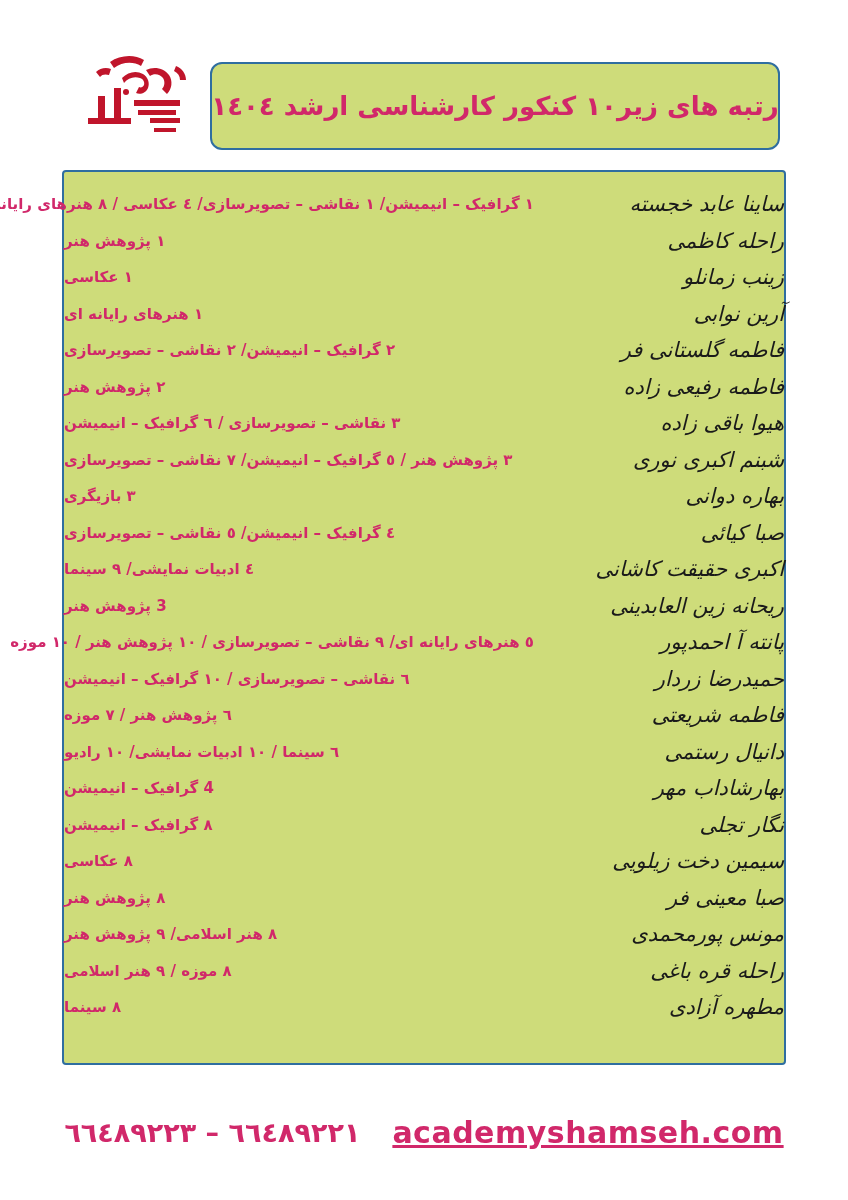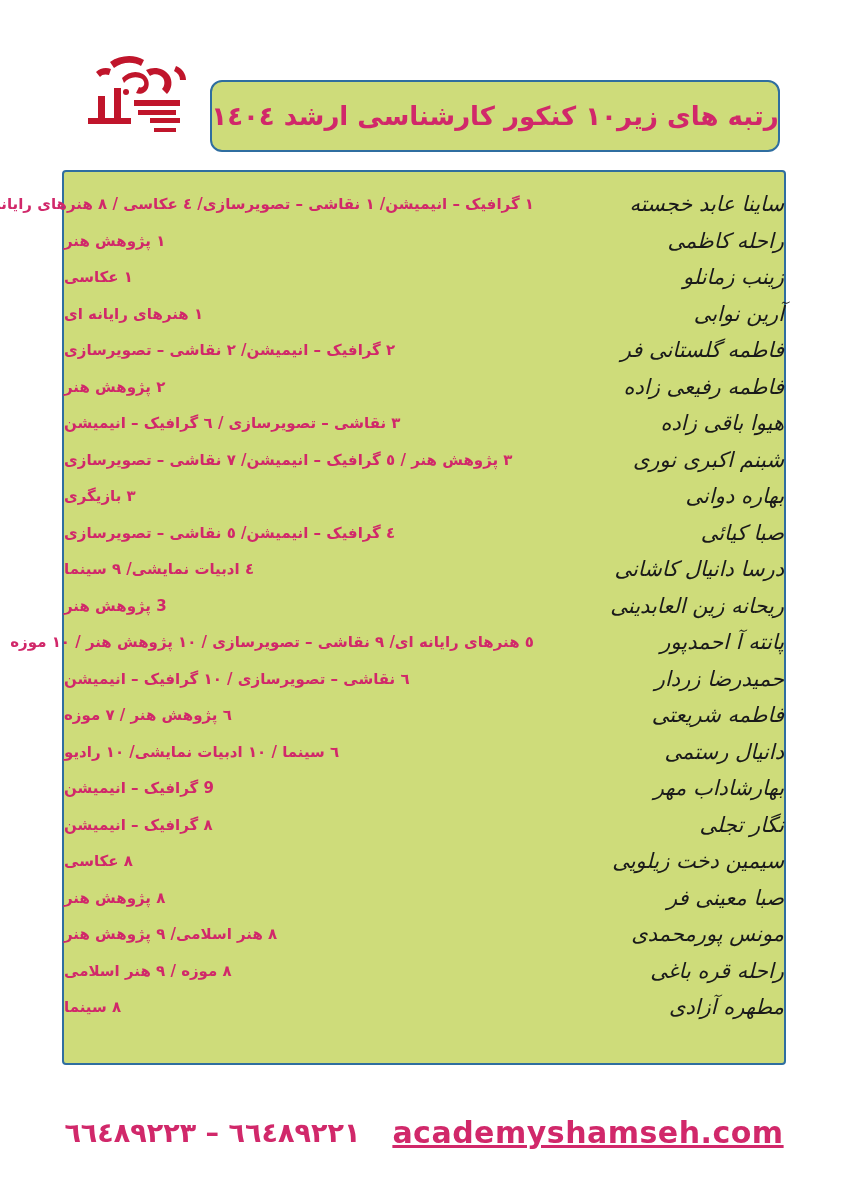--- a/index.html
+++ b/index.html
@@ -16,22 +16,22 @@
   }
 
   
   .header{
     height:170px;
     position:relative;
     flex:0 0 auto;
   }
   .title-box{
     position:absolute;
-    top:80px;right:68px;
-    width:570px;height:72px;
+    top:62px;right:68px;
+    width:570px;height:88px;
     background:#cedc7a;
     border:2px solid #2f6ea0;
     border-radius:12px;
     display:flex;align-items:center;justify-content:center;
     box-sizing:border-box;
   }
   .title-text{
     color:#d1286a;
     font-size:26px;
     font-weight:bold;
@@ -176,21 +176,21 @@
         </tr>
         <tr>
           <td class="name">بهاره دوانی</td>
           <td class="ranks">۳ بازیگری</td>
         </tr>
         <tr>
           <td class="name">صبا کیائی</td>
           <td class="ranks">٤ گرافیک – انیمیشن/ ٥ نقاشی – تصویرسازی</td>
         </tr>
         <tr>
-          <td class="name">درسا دانیال کاشانی</td>
+          <td class="name">اکبری حقیقت کاشانی</td>
           <td class="ranks">٤ ادبیات نمایشی/ ۹ سینما</td>
         </tr>
         <tr>
           <td class="name">ریحانه زین العابدینی</td>
           <td class="ranks">3 پژوهش هنر</td>
         </tr>
         <tr>
           <td class="name">پانته آ احمدپور</td>
           <td class="ranks">٥ هنرهای رایانه ای/ ۹ نقاشی – تصویرسازی / ۱۰ پژوهش هنر / ۱۰ موزه</td>
         </tr>
@@ -201,21 +201,21 @@
         <tr>
           <td class="name">فاطمه شریعتی</td>
           <td class="ranks">٦ پژوهش هنر / ۷ موزه</td>
         </tr>
         <tr>
           <td class="name">دانیال رستمی</td>
           <td class="ranks">٦ سینما / ۱۰ ادبیات نمایشی/ ۱۰ رادیو</td>
         </tr>
         <tr>
           <td class="name">بهارشاداب مهر</td>
-          <td class="ranks">9 گرافیک – انیمیشن</td>
+          <td class="ranks">4 گرافیک – انیمیشن</td>
         </tr>
         <tr>
           <td class="name">نگار تجلی</td>
           <td class="ranks">۸ گرافیک – انیمیشن</td>
         </tr>
         <tr>
           <td class="name">سیمین دخت زیلویی</td>
           <td class="ranks">۸ عکاسی</td>
         </tr>
         <tr>

